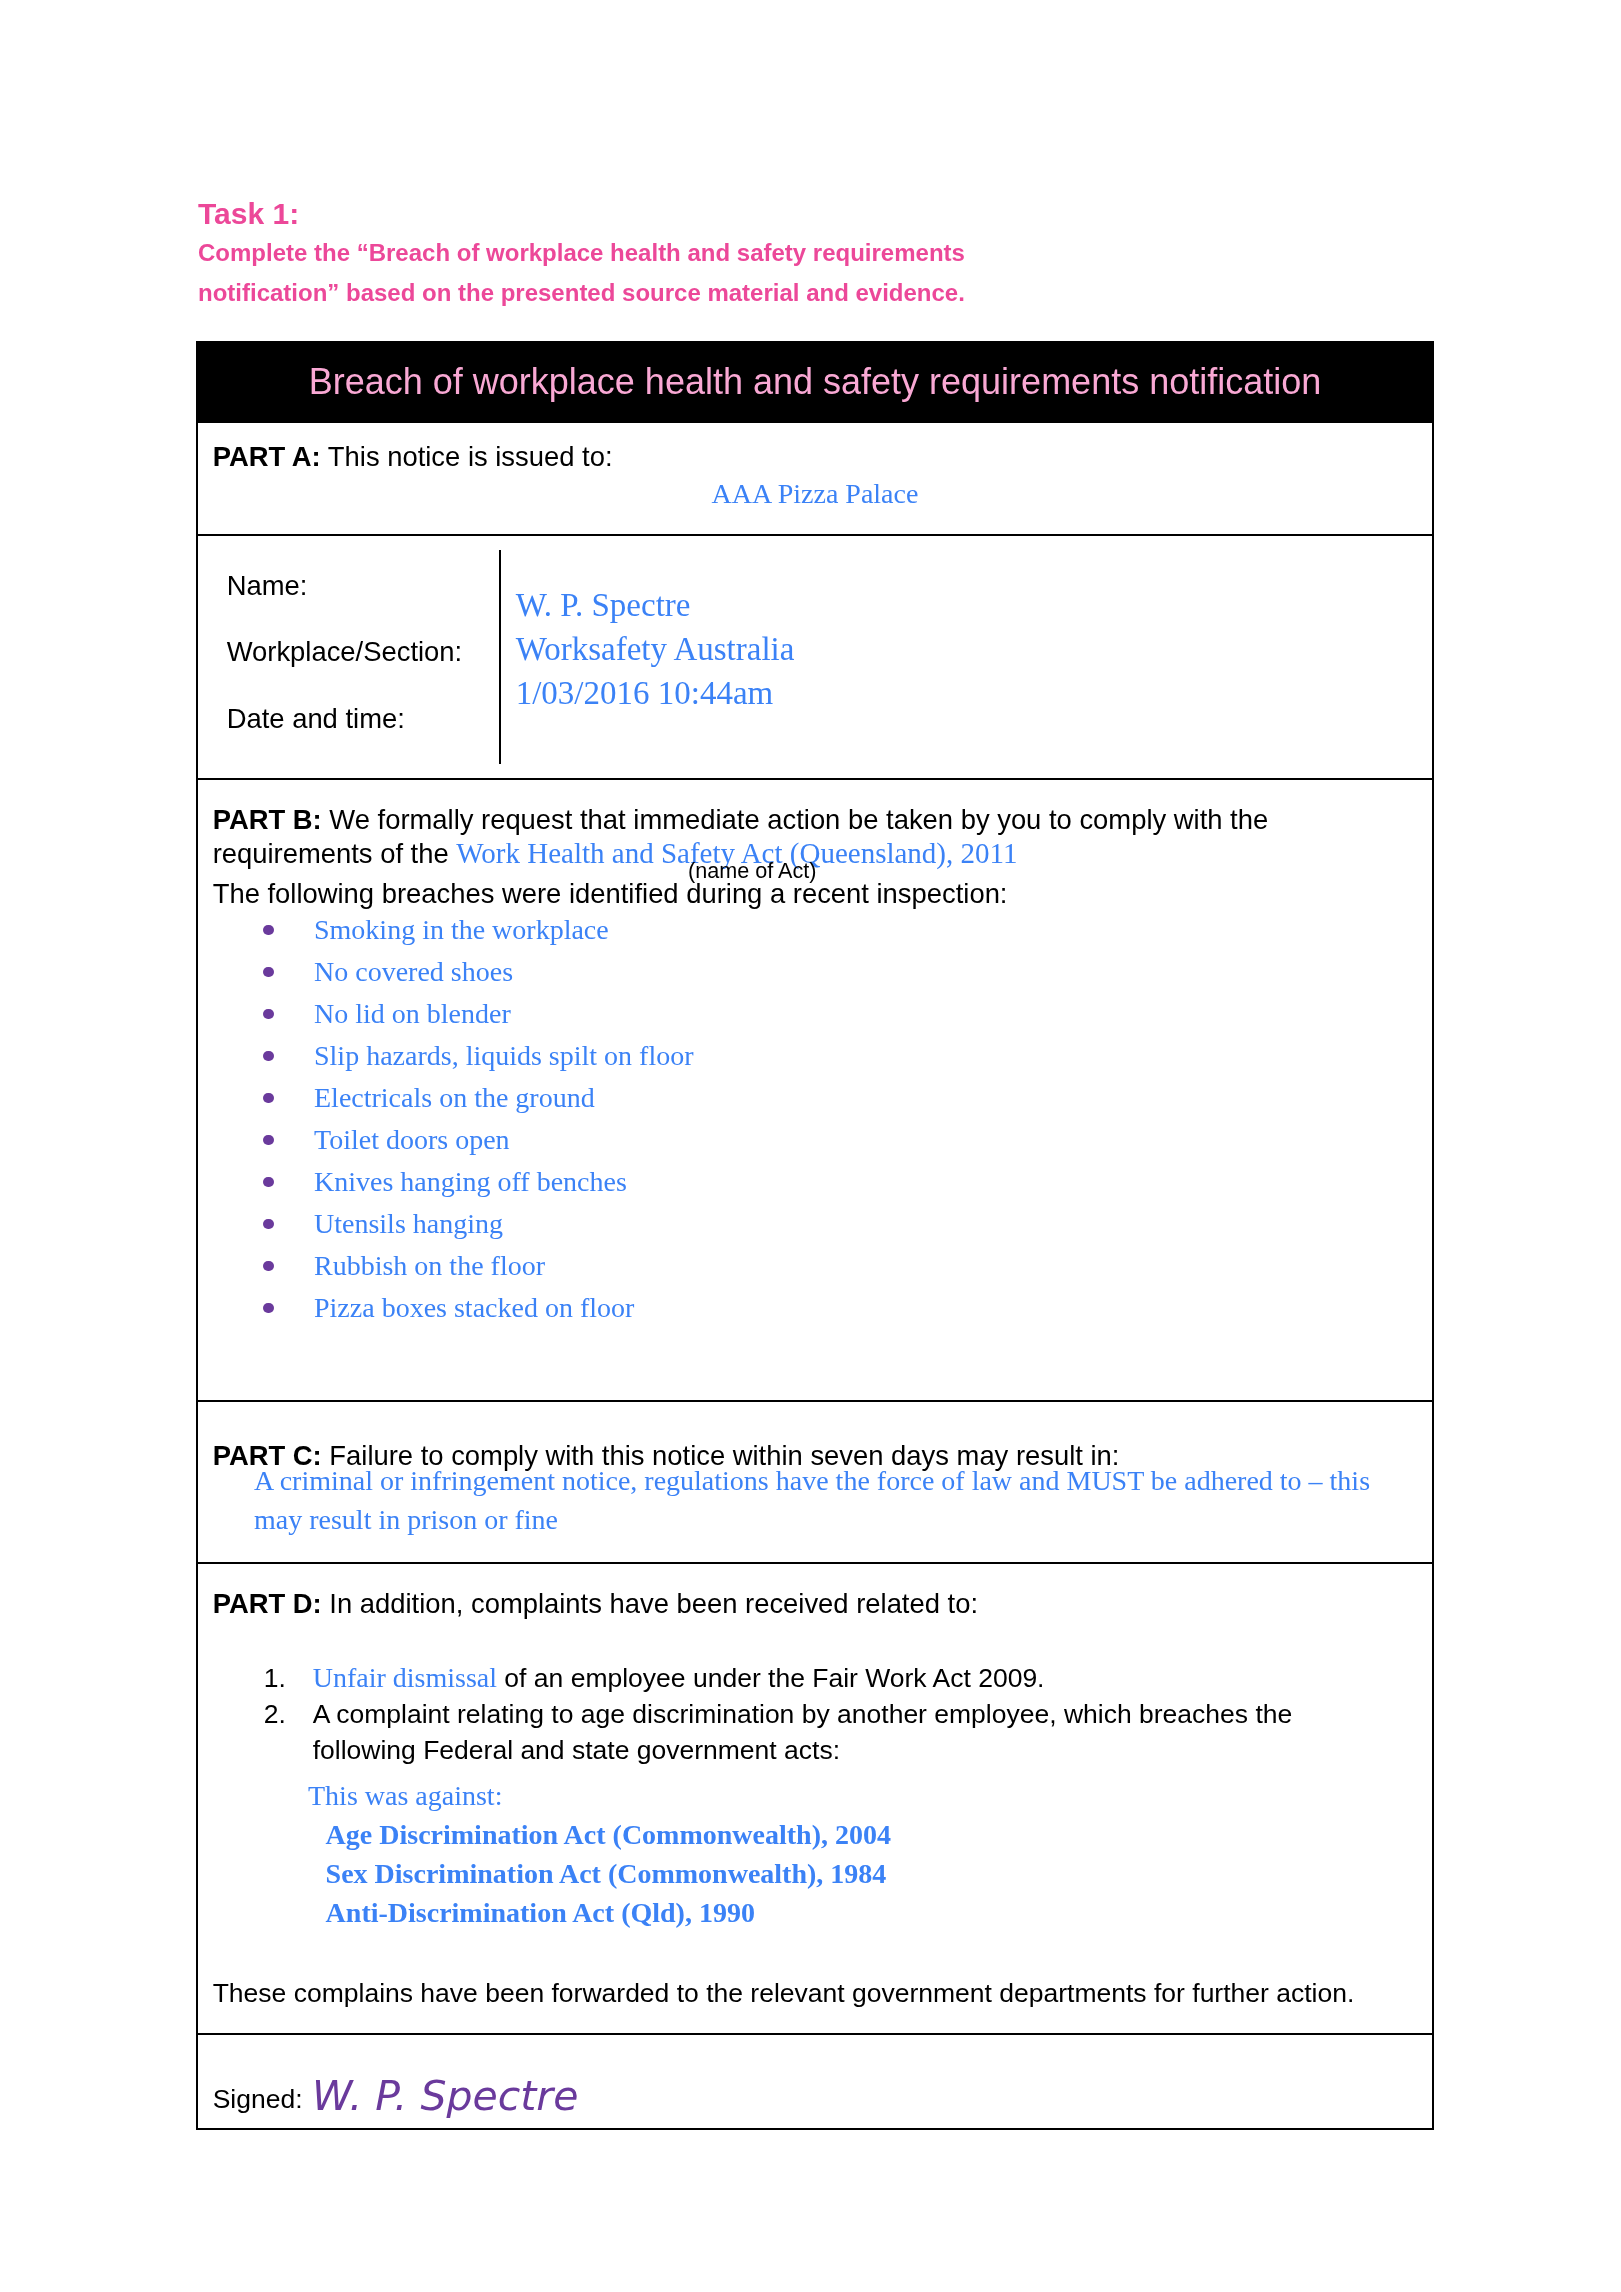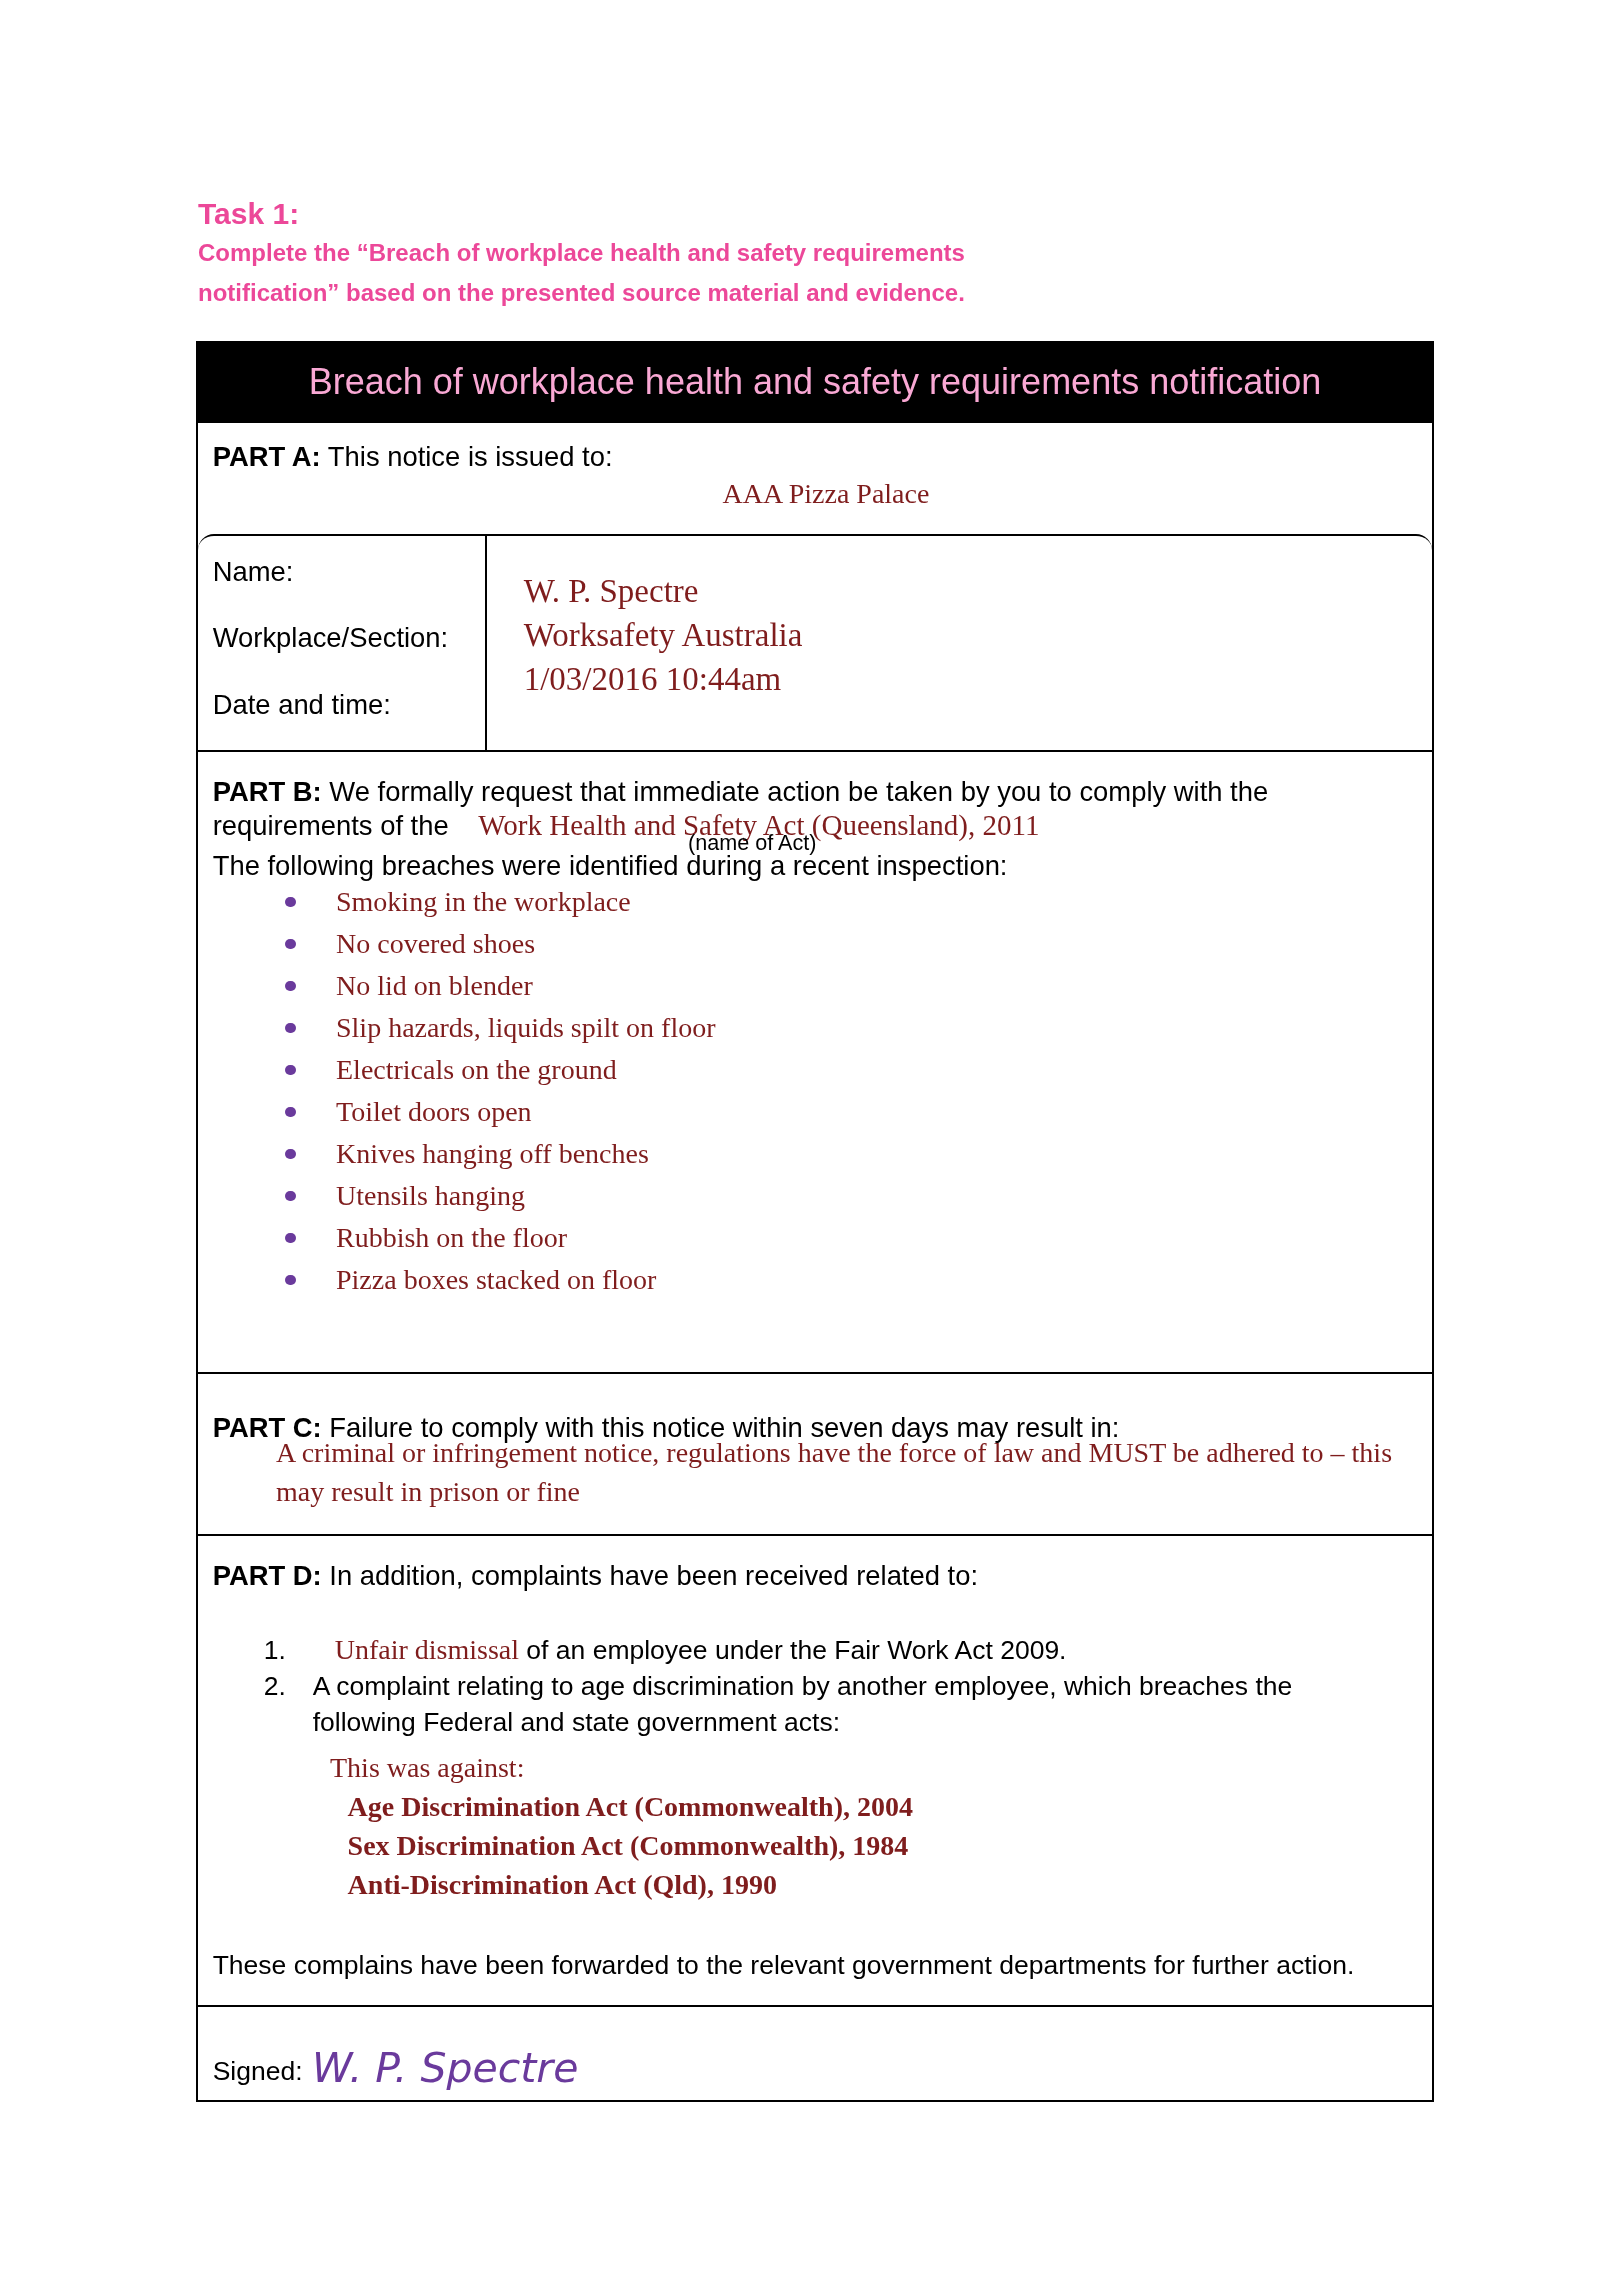--- a/index.html
+++ b/index.html
@@ -3,25 +3,25 @@
 <meta charset="utf-8">
 <style>
   html, body { margin: 0; padding: 0; background: #ffffff; }
   body { width: 1621px; height: 2293px; position: relative; overflow: hidden; font-family: "Liberation Sans", sans-serif; color: #000; }
   .task { position: absolute; left: 198px; top: 194px; width: 1176px; color: #ec4899; font-weight: bold; font-family: "Liberation Sans", sans-serif; }
   .task .t1 { font-size: 30px; line-height: 39px; }
   .task .t2 { font-size: 24px; line-height: 40px; }
   .form { position: absolute; left: 196px; top: 341px; width: 1238px; border: 2.9px solid #000; box-sizing: border-box; }
   .hdr { background: #000; color: #f9a8d4; height: 78px; display: flex; align-items: center; justify-content: center; font-size: 36px; }
   .sec { border-top: 2.9px solid #000; padding: 0 14.7px; position: relative; }
-  .purple { color: #7f1d1d; font-family: "Liberation Serif", serif; margin-left: 22px; }
+  .purple { color: #3b82f6; font-family: "Liberation Serif", serif; }
   .secA { height: 111px; }
   .secA .lbl { position: absolute; left: 14.7px; top: 17.6px; font-size: 27.4px; }
   .secA .val { position: absolute; left: 0; right: 0; top: 55px; text-align: center; font-size: 28px; }
-  .secInfo { height: 214px; padding: 0; display: flex; border-radius: 16px; }
+  .secInfo { height: 214px; padding: 14px; display: flex; }
   .secInfo .left { width: 287px; border-right: 2px solid #000; position: relative; }
   .secInfo .left div { position: absolute; left: 14.7px; font-size: 27.4px; }
   .secInfo .right { position: relative; flex: 1; }
   .secInfo .right div { position: absolute; left: 14.7px; font-size: 33px; }
   .secB { height: 620px; }
   .secB .line { position: absolute; left: 14.7px; font-size: 27.4px; white-space: nowrap; }
   .secB .purpleTxt { font-size: 29px; }
   .secB .caption { position: absolute; left: 490px; top: 78px; font-size: 21.6px; }
   .secB ul { position: absolute; left: 57px; top: 129px; margin: 0; padding: 0; list-style: none; }
   .secB li { font-size: 28px; height: 42px; line-height: 42px; position: relative; padding-left: 59px; }

